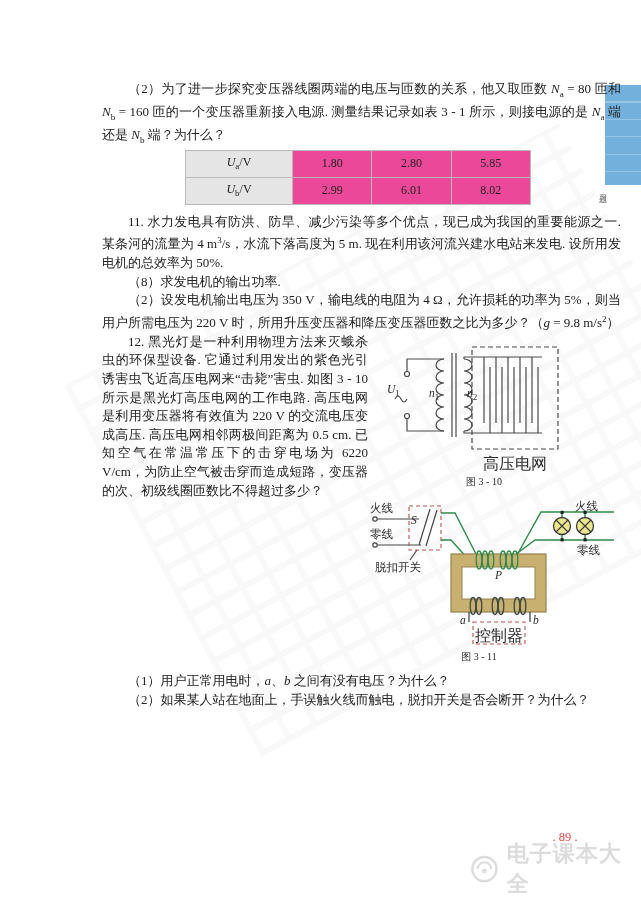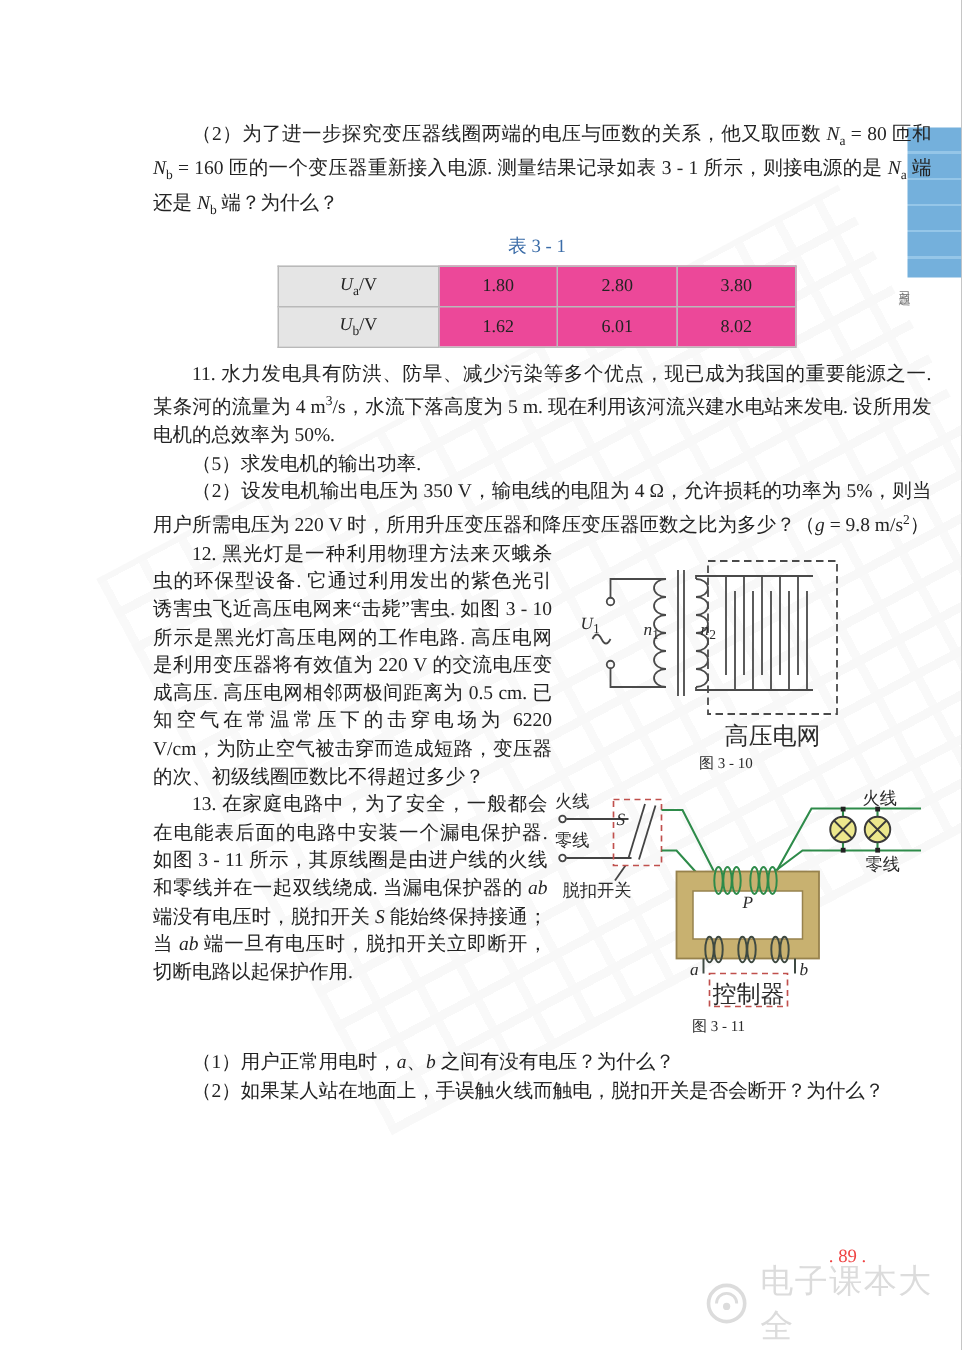--- a/index.html
+++ b/index.html
@@ -35,57 +35,56 @@
   
   .side-tab{position:absolute;left:605px;top:85px;width:36px;height:100px;z-index:1;
     background:repeating-linear-gradient(180deg,#74b0dc 0 16px,#95c6e8 16px 17.5px);}
   .side-tab-label{position:absolute;left:596px;top:188px;writing-mode:vertical-rl;
     font-size:8px;letter-spacing:1px;color:#7a7a7a;z-index:1;}
   .page-number{position:absolute;left:520px;top:830px;width:90px;text-align:center;
     font-size:12.5px;color:#ef4444;z-index:2;}
   .brand{position:absolute;left:468px;top:848px;width:172px;height:42px;display:flex;
     align-items:center;gap:6px;z-index:2;color:#dddddd;}
   .brand .brand-text{font-family:"Liberation Sans","DejaVu Sans",sans-serif;
-    font-weight:normal;font-size:22px;letter-spacing:1px;color:#dcdcdc;}
+    font-weight:bold;font-size:22px;letter-spacing:1px;color:#dcdcdc;}
 </style>
 </head>
 <body>
 
 <div class="page">
 
   <div class="wm"></div>
 
   <div class="side-tab"></div>
   <div class="side-tab-label">习题三</div>
 
   <div class="content">
 
     <p>（2）为了进一步探究变压器线圈两端的电压与匝数的关系，他又取匝数 <i>N</i><sub>a</sub> = 80 匝和 <i>N</i><sub>b</sub> = 160 匝的一个变压器重新接入电源. 测量结果记录如表 3 - 1 所示，则接电源的是 <i>N</i><sub>a</sub> 端还是 <i>N</i><sub>b</sub> 端？为什么？</p>
 
-    <div class="tbl-cap">表 3 - 1</div>
 
     <table class="t31">
       <tbody>
           <tr>
         <td class="th"><i>U</i><sub>a</sub>/V</td>
         <td class="cell">1.80</td>
         <td class="cell">2.80</td>
-        <td class="cell">3.80</td>
+        <td class="cell">5.85</td>
       </tr>
       <tr>
         <td class="th"><i>U</i><sub>b</sub>/V</td>
-        <td class="cell">1.62</td>
+        <td class="cell">2.99</td>
         <td class="cell">6.01</td>
         <td class="cell">8.02</td>
       </tr>
     </tbody>
       </table>
 
     <p>11. 水力发电具有防洪、防旱、减少污染等多个优点，现已成为我国的重要能源之一. 某条河的流量为 4 m<sup>3</sup>/s，水流下落高度为 5 m. 现在利用该河流兴建水电站来发电. 设所用发电机的总效率为 50%.</p>
-    <p>（5）求发电机的输出功率.</p>
+    <p>（8）求发电机的输出功率.</p>
     <p>（2）设发电机输出电压为 350 V，输电线的电阻为 4 Ω，允许损耗的功率为 5%，则当用户所需电压为 220 V 时，所用升压变压器和降压变压器匝数之比为多少？（<i>g</i> = 9.8 m/s<sup>2</sup>）</p>
 
     <div class="fig fig310">
       <svg width="247" height="158" viewBox="0 0 247 158">
         <g stroke="#4a4a4a" stroke-width="1.2" fill="none">
 
           <circle cx="33" cy="37" r="2.5"></circle>
           <circle cx="33" cy="79" r="2.5"></circle>
           <path d="M21,62 c2,-4 4,-4 6,0 c2,4 4,4 6,0"></path>
           <path d="M33,34.5 V22 H70"></path>
@@ -188,21 +187,20 @@
       <span class="lbl" style="left:6px;top:61px;">脱扣开关</span>
       <span class="lbl" style="left:126px;top:69px;"><i>P</i></span>
       <span class="lbl" style="left:91px;top:114px;"><i>a</i></span>
       <span class="lbl" style="left:164px;top:114px;"><i>b</i></span>
       <span class="cap" style="left:104px;top:126px;width:52px;font-size:16px;">控制器</span>
       <span class="lbl" style="left:206px;top:0px;">火线</span>
       <span class="lbl" style="left:208px;top:44px;">零线</span>
       <span class="cap" style="left:60px;top:150px;width:100px;">图 3 - 11</span>
     </div>
 
-    <p>13. 在家庭电路中，为了安全，一般都会在电能表后面的电路中安装一个漏电保护器. 如图 3 - 11 所示，其原线圈是由进户线的火线和零线并在一起双线绕成. 当漏电保护器的 <i>ab</i> 端没有电压时，脱扣开关 <i>S</i> 能始终保持接通；当 <i>ab</i> 端一旦有电压时，脱扣开关立即断开，切断电路以起保护作用.</p>
     <p class="qfull">（1）用户正常用电时，<i>a</i>、<i>b</i> 之间有没有电压？为什么？</p>
     <p class="qfull">（2）如果某人站在地面上，手误触火线而触电，脱扣开关是否会断开？为什么？</p>
 
   </div>
 
   <div class="page-number">. 89 .</div>
 
   <div class="brand">
     <svg width="34" height="34" viewBox="0 0 34 34">
       <circle cx="17" cy="17" r="12.5" fill="none" stroke="#dcdcdc" stroke-width="2.5"></circle>

